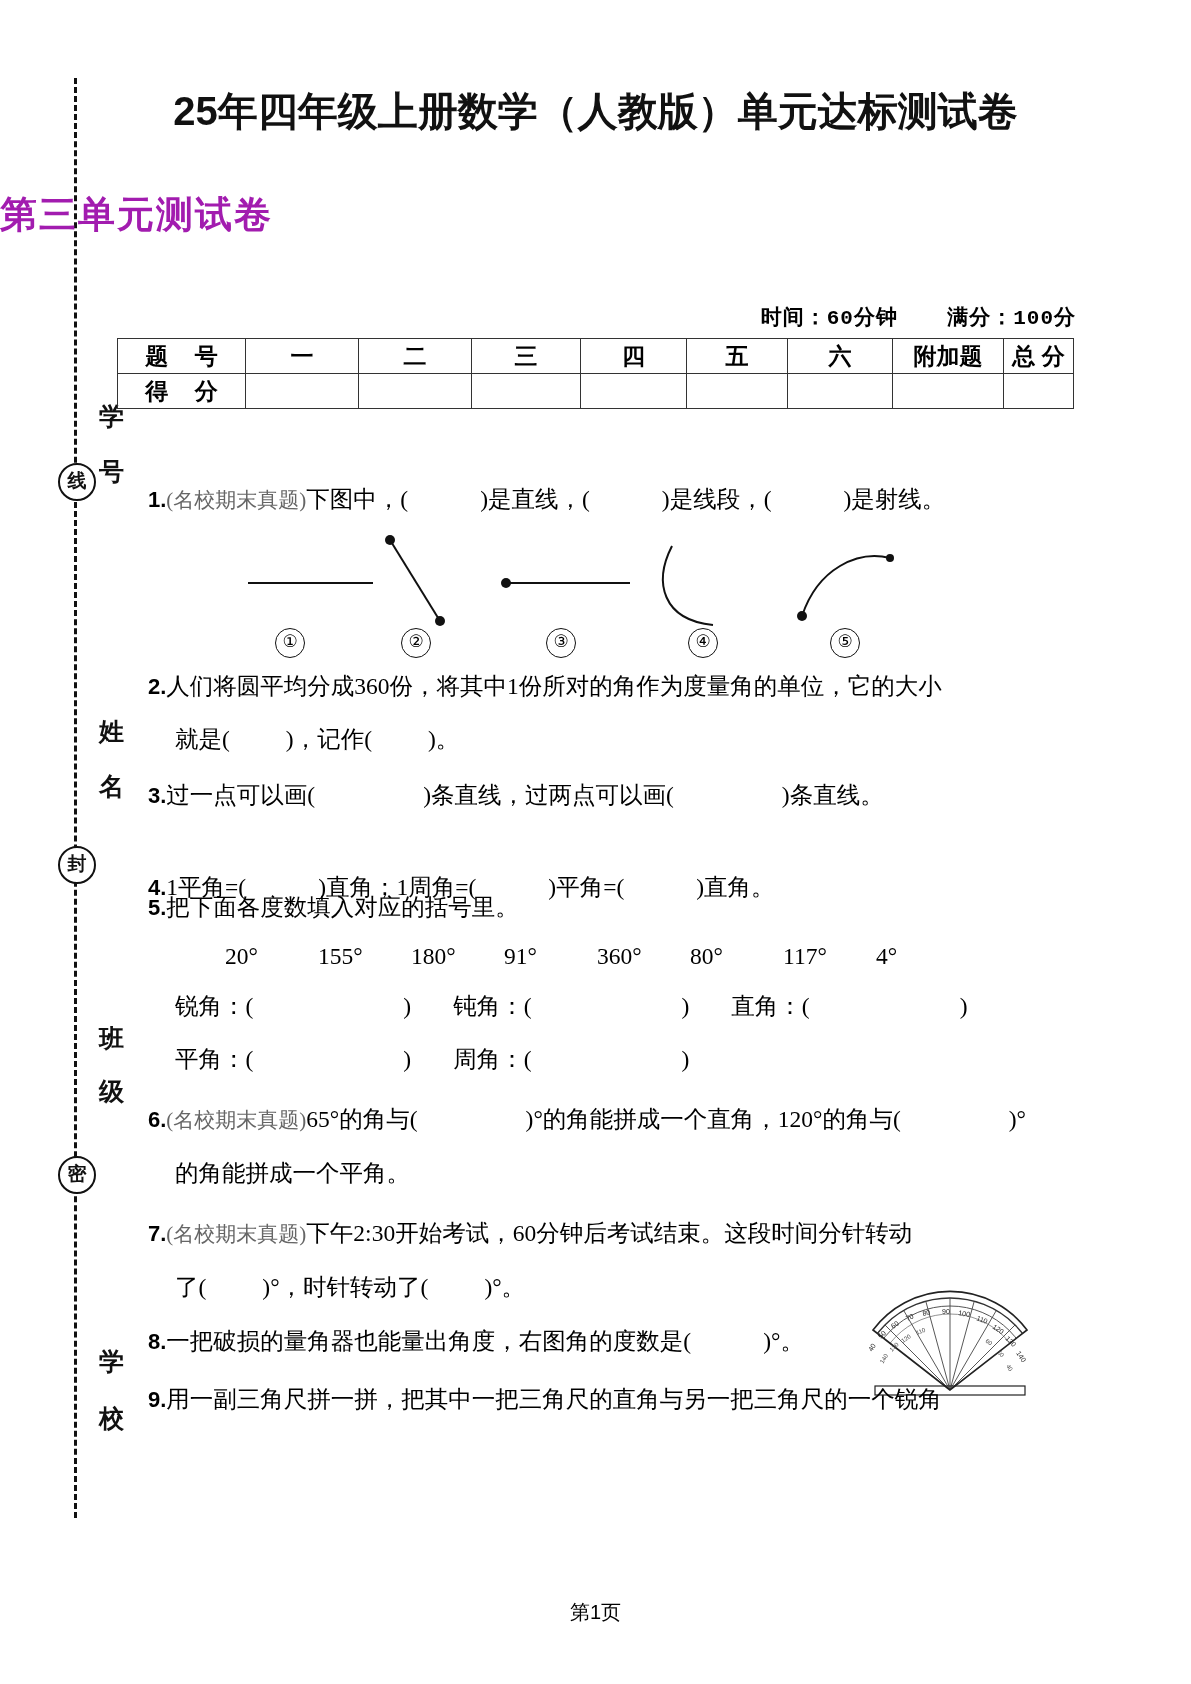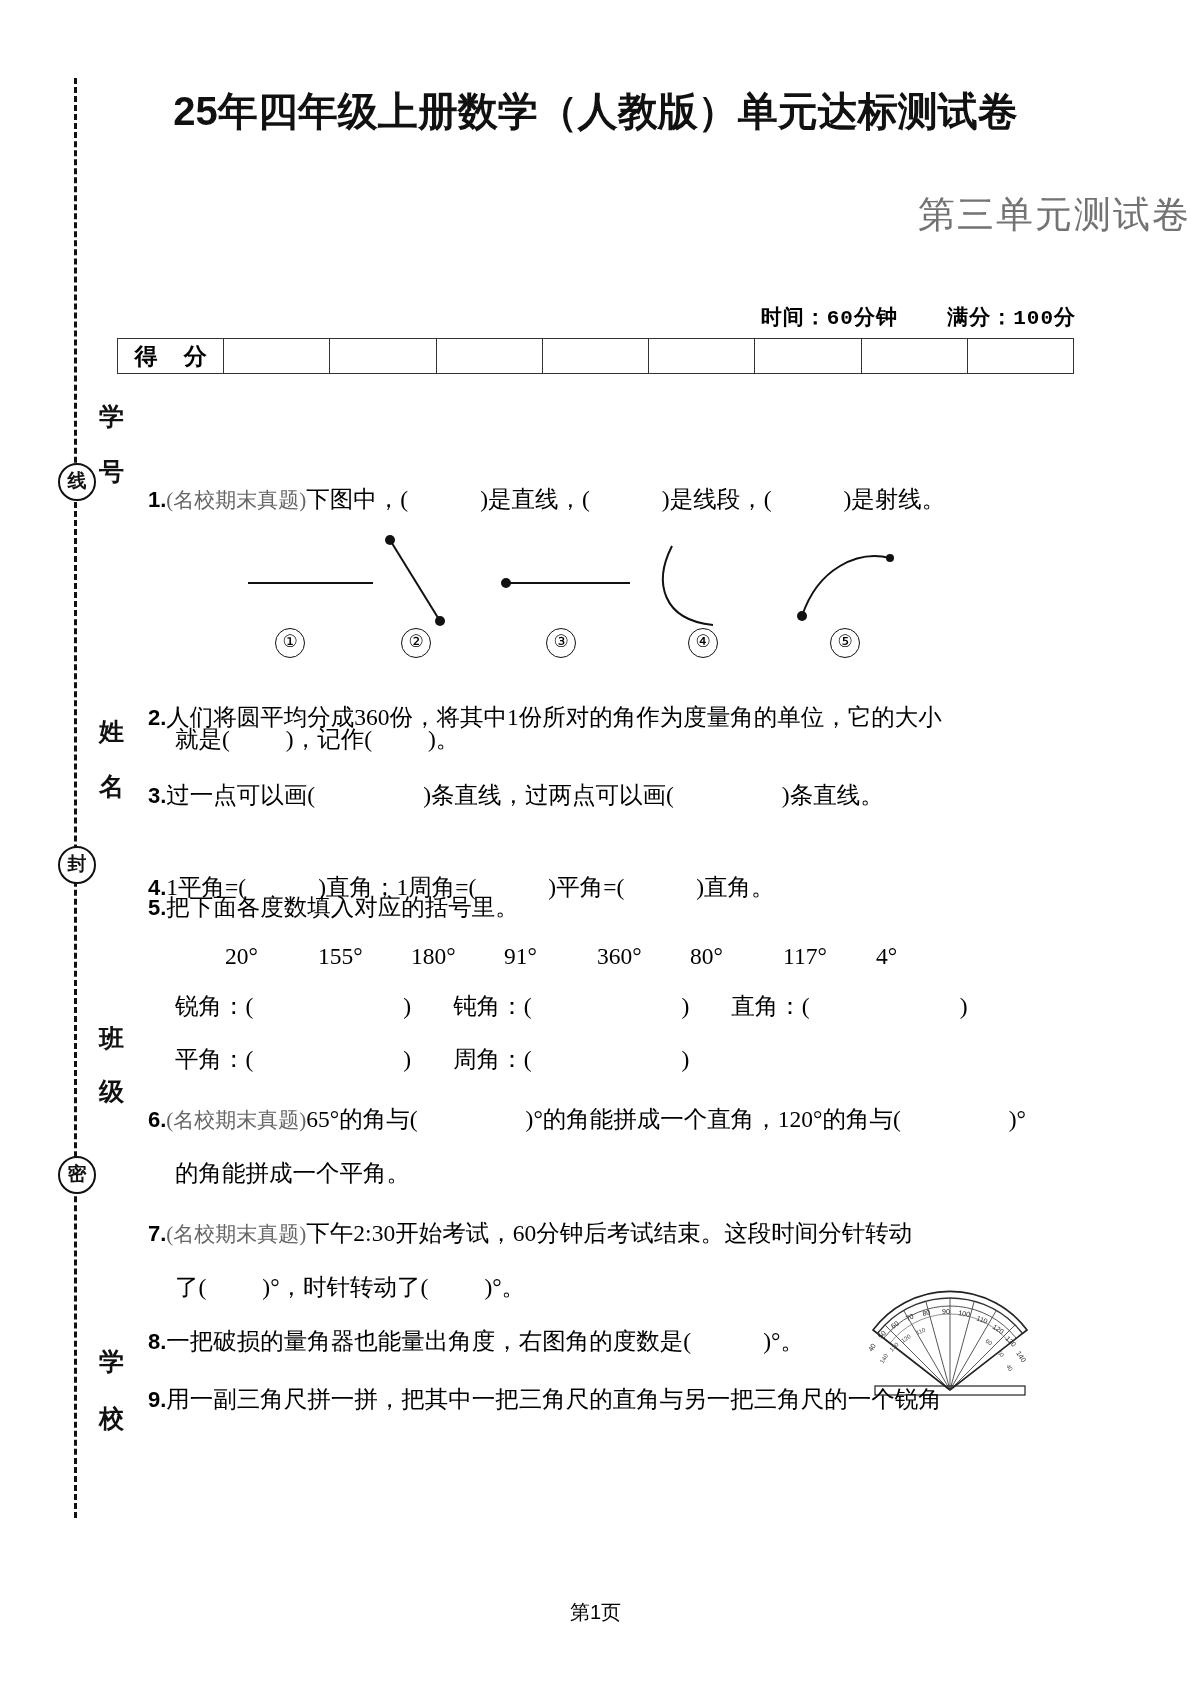--- a/index.html
+++ b/index.html
@@ -42,25 +42,25 @@
   .main-title{
     position:absolute;left:0;right:0;top:84px;
     text-align:center;
     font-size:40px;font-weight:700;
     font-family:"Liberation Sans","DejaVu Sans",sans-serif;
     letter-spacing:0px;
     color:#111;
   }
   .sub-title{
     position:absolute;left:0;right:0;top:190px;
-    text-align:right;
-    font-size:37px;font-weight:400;
+    text-align:left;
+    font-size:37px;font-weight:700;
     font-family:"Liberation Sans","DejaVu Sans",sans-serif;
     letter-spacing:2px;
-    color:#737373;
+    color:#a21caf;
   }
   .exam-meta{
     position:absolute;right:115px;top:303px;
     font-size:21px;font-weight:700;
     font-family:Liberation Mono, monospace;
     letter-spacing:1px;
   }
   .exam-meta .gap{display:inline-block;width:22px;}
 
   
@@ -153,20 +153,31 @@
   <div class="sub-title">第三单元测试卷</div>
 
   <div class="exam-meta">
     <span>时间：60分钟</span>
     <span class="gap"></span>
     <span>满分：100分</span>
   </div>
 
   <table class="score-table">
     <tbody>
+        <tr>
+      <td class="lbl" style="width:127px;">题 号</td>
+      <td style="width:112px;">一</td>
+      <td style="width:112px;">二</td>
+      <td style="width:108px;">三</td>
+      <td style="width:105px;">四</td>
+      <td style="width:100px;">五</td>
+      <td style="width:104px;">六</td>
+      <td style="width:110px;">附加题</td>
+      <td>总 分</td>
+    </tr>
     <tr>
       <td class="lbl">得 分</td>
       <td></td>
       <td></td>
       <td></td>
       <td></td>
       <td></td>
       <td></td>
       <td></td>
       <td></td>
@@ -197,21 +208,21 @@
       <circle cx="684" cy="88" r="5" fill="#111"></circle>
       <circle cx="772" cy="30" r="4" fill="#111"></circle>
     </svg>
     <div class="circ-num" style="left:157px;">①</div>
     <div class="circ-num" style="left:283px;">②</div>
     <div class="circ-num" style="left:428px;">③</div>
     <div class="circ-num" style="left:570px;">④</div>
     <div class="circ-num" style="left:712px;">⑤</div>
   </div>
 
-  <div class="q" style="left:148px;top:706px;">
+  <div class="q" style="left:148px;top:675px;">
     <span class="qnum">2.</span><span>人们将圆平均分成360份，将其中1份所对的角作为度量角的单位，它的大小</span>
   </div>
   <div class="q" style="left:175px;top:728px;">
     <span>就是(</span><span class="blank b-m"></span><span>)，记作(</span><span class="blank b-m"></span><span>)。</span>
   </div>
 
   <div class="q" style="left:148px;top:784px;">
     <span class="qnum">3.</span><span>过一点可以画(</span><span class="blank b-xl"></span><span>)条直线，过两点可以画(</span><span class="blank b-xl"></span><span>)条直线。</span>
   </div>
 

